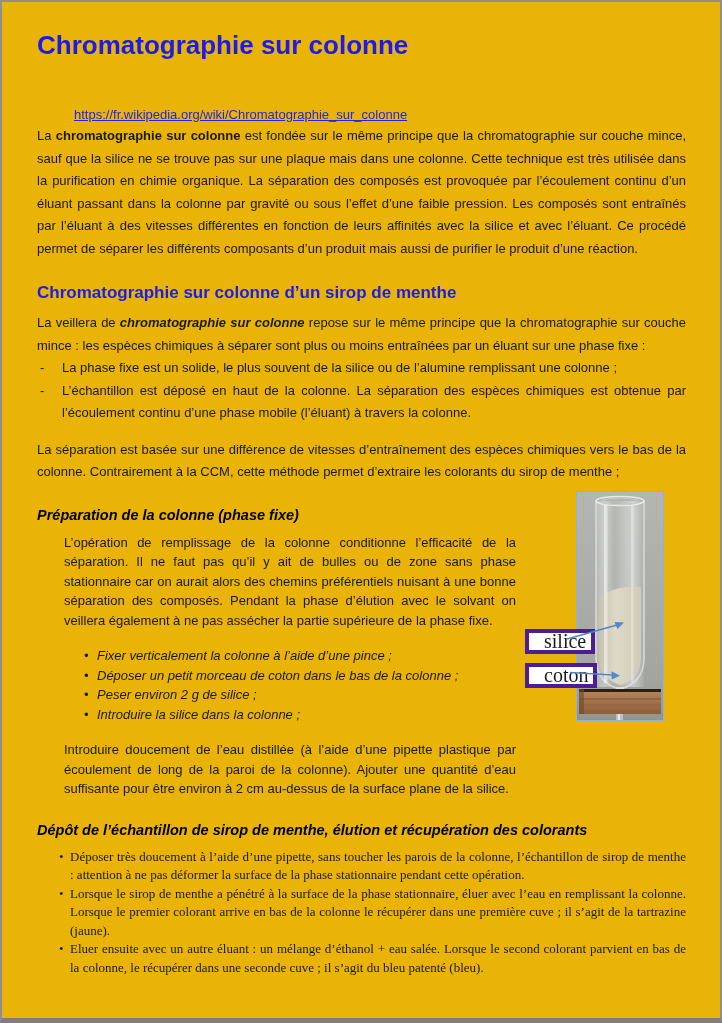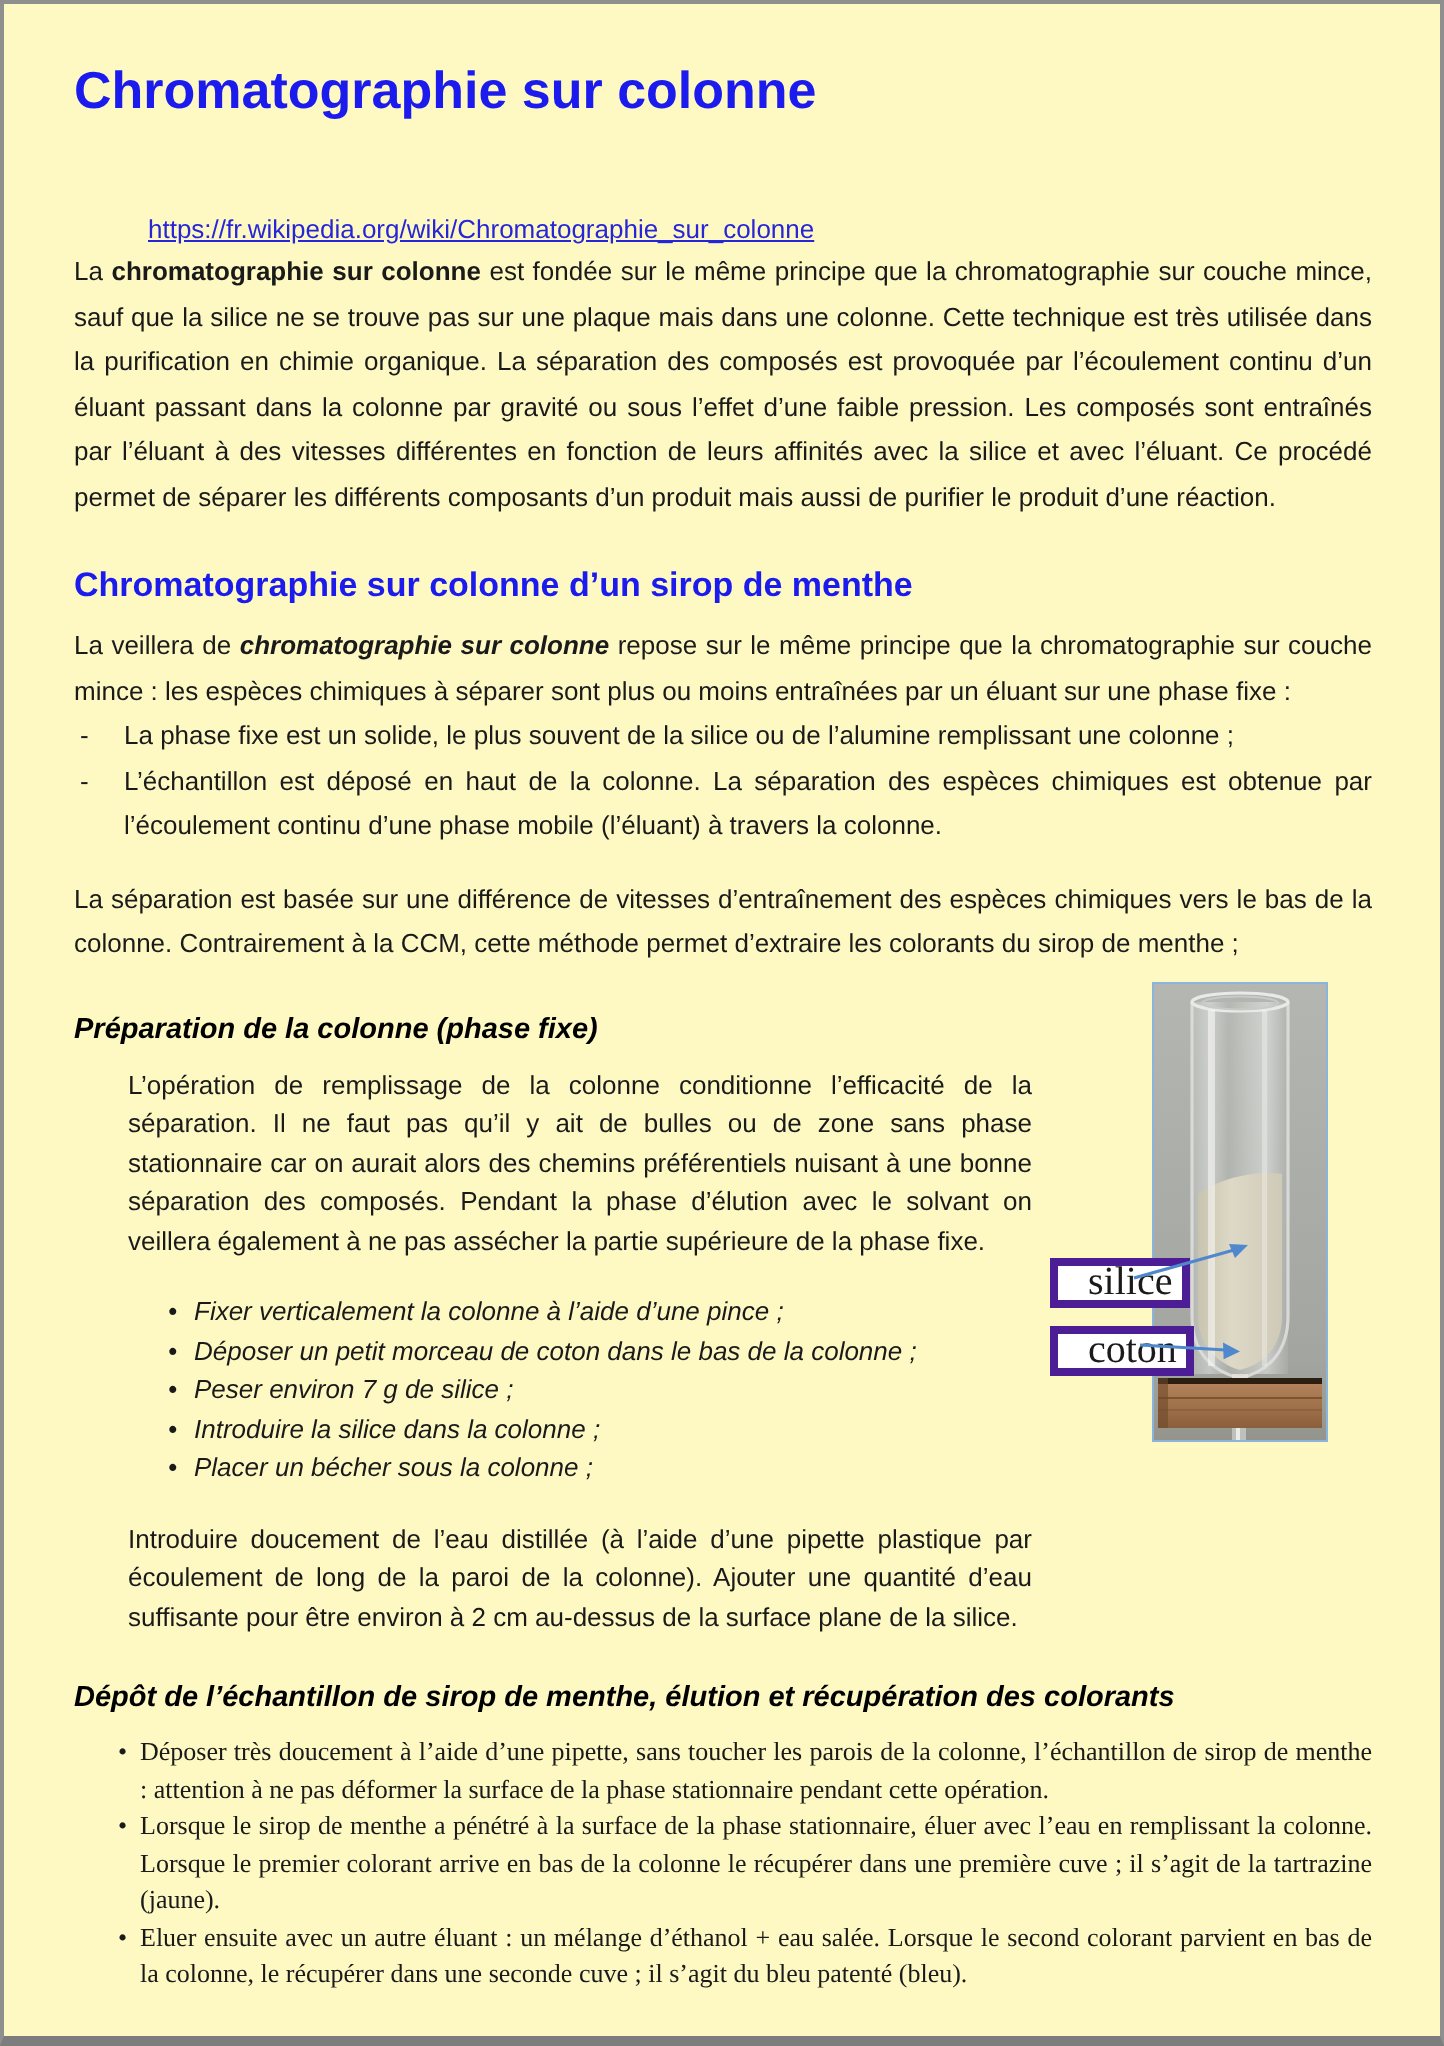--- a/index.html
+++ b/index.html
@@ -1,20 +1,20 @@
 <!DOCTYPE html>
 <html><head>
 <meta charset="utf-8">
 <style>
   * { box-sizing: border-box; }
   html,body { margin:0; padding:0; background:#ffffff; }
   .page {
     position:relative;
     width:722px; height:1023px;
-    background:#fef9c3;
+    background:#eab308;
     border:2px solid #8f8f8f;
     border-bottom:5px solid #7d7d7d;
     font-family:"Liberation Sans", sans-serif;
     color:#1a1a1a;
     overflow:hidden;
   }
   .content { padding:0 34px 0 35px; }
 
   .doc-title {
     margin:27px 0 0 0;
@@ -121,23 +121,22 @@
 
     <p class="body-par par-spaced">La séparation est basée sur une différence de vitesses d’entraînement des espèces chimiques vers le bas de la colonne. Contrairement à la CCM, cette méthode permet d’extraire les colorants du sirop de menthe ;</p>
 
     <h3 class="sub-heading">Préparation de la colonne (phase fixe)</h3>
 
     <div class="prep-block">
       <p>L’opération de remplissage de la colonne conditionne l’efficacité de la séparation. Il ne faut pas qu’il y ait de bulles ou de zone sans phase stationnaire car on aurait alors des chemins préférentiels nuisant à une bonne séparation des composés. Pendant la phase d’élution avec le solvant on veillera également à ne pas assécher la partie supérieure de la phase fixe.</p>
       <ul class="round-list">
         <li>Fixer verticalement la colonne à l’aide d’une pince ;</li>
         <li>Déposer un petit morceau de coton dans le bas de la colonne ;</li>
-        <li>Peser environ 7 g de silice ;</li>
+        <li>Peser environ 2 g de silice ;</li>
         <li>Introduire la silice dans la colonne ;</li>
-        <li>Placer un bécher sous la colonne ;</li>
       </ul>
       <p>Introduire doucement de l’eau distillée (à l’aide d’une pipette plastique par écoulement de long de la paroi de la colonne). Ajouter une quantité d’eau suffisante pour être environ à 2 cm au-dessus de la surface plane de la silice.</p>
     </div>
 
     <h3 class="sub-heading">Dépôt de l’échantillon de sirop de menthe, élution et récupération des colorants</h3>
 
     <ul class="depot-list">
       <li>Déposer très doucement à l’aide d’une pipette, sans toucher les parois de la colonne, l’échantillon de sirop de menthe : attention à ne pas déformer la surface de la phase stationnaire pendant cette opération.</li>
       <li>Lorsque le sirop de menthe a pénétré à la surface de la phase stationnaire, éluer avec l’eau en remplissant la colonne. Lorsque le premier colorant arrive en bas de la colonne le récupérer dans une première cuve ; il s’agit de la tartrazine (jaune).</li>
       <li>Eluer ensuite avec un autre éluant : un mélange d’éthanol + eau salée. Lorsque le second colorant parvient en bas de la colonne, le récupérer dans une seconde cuve ; il s’agit du bleu patenté (bleu).</li>

